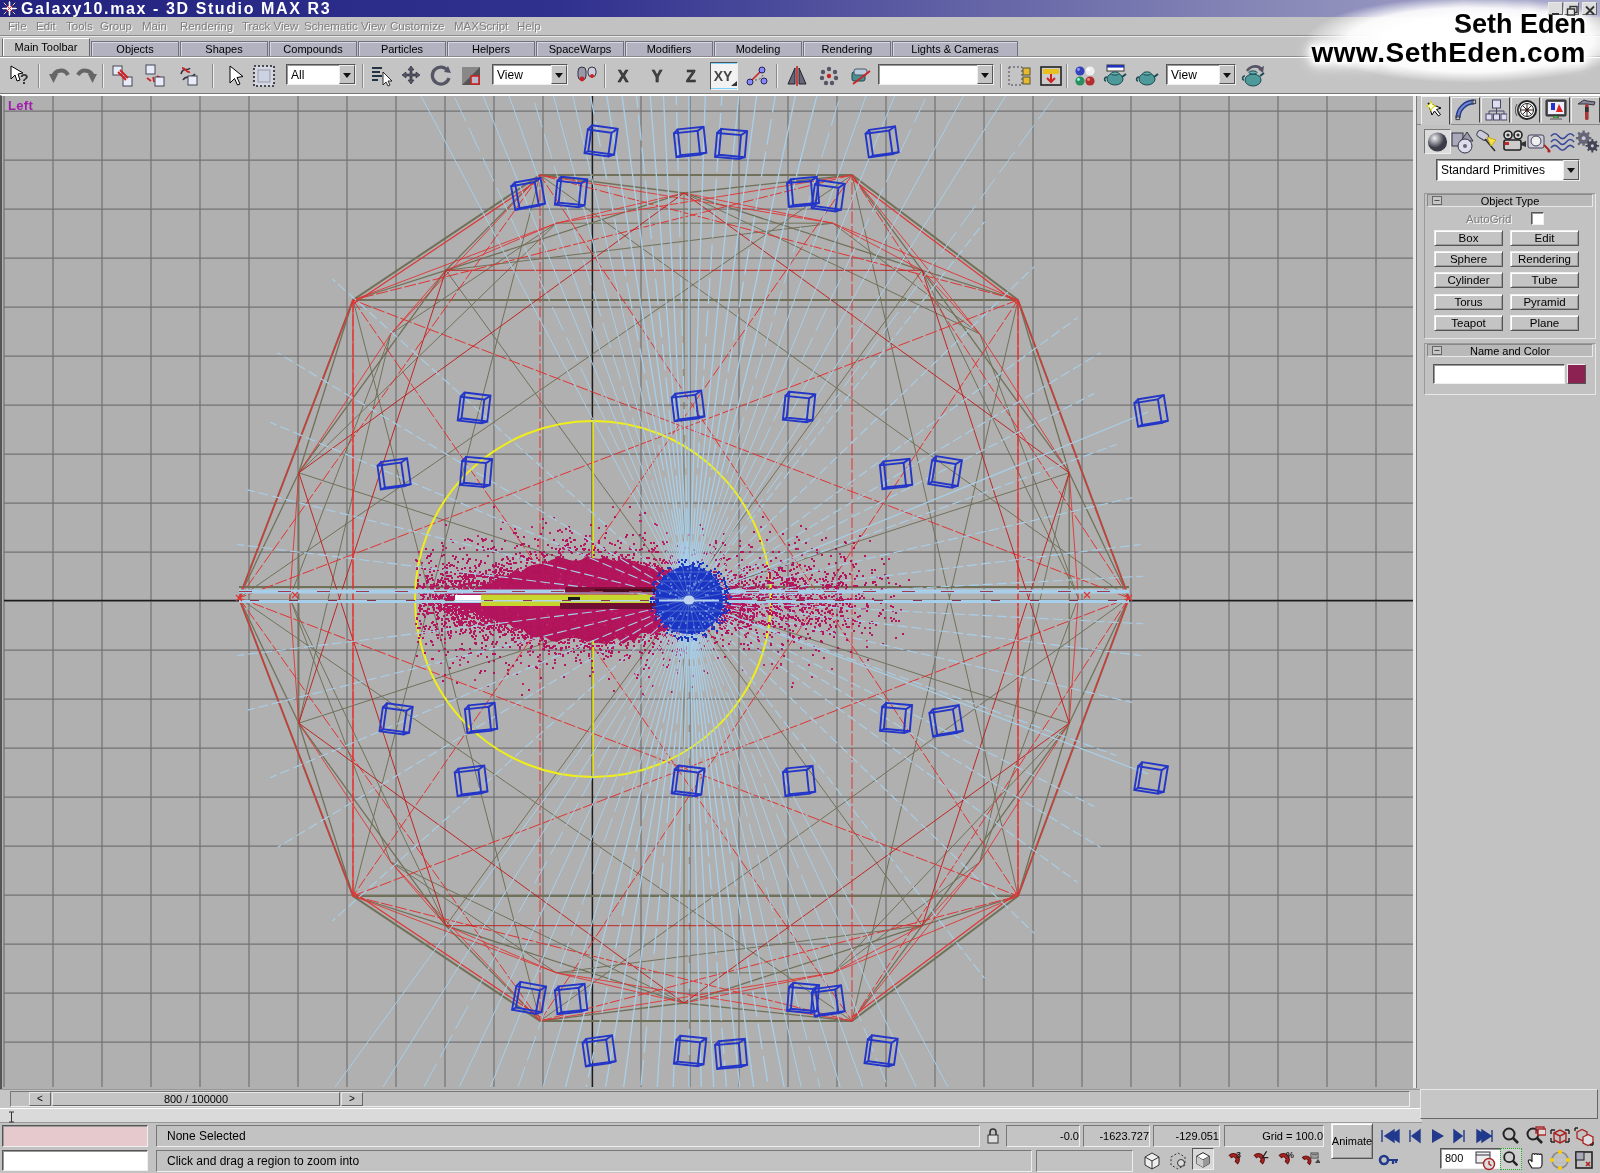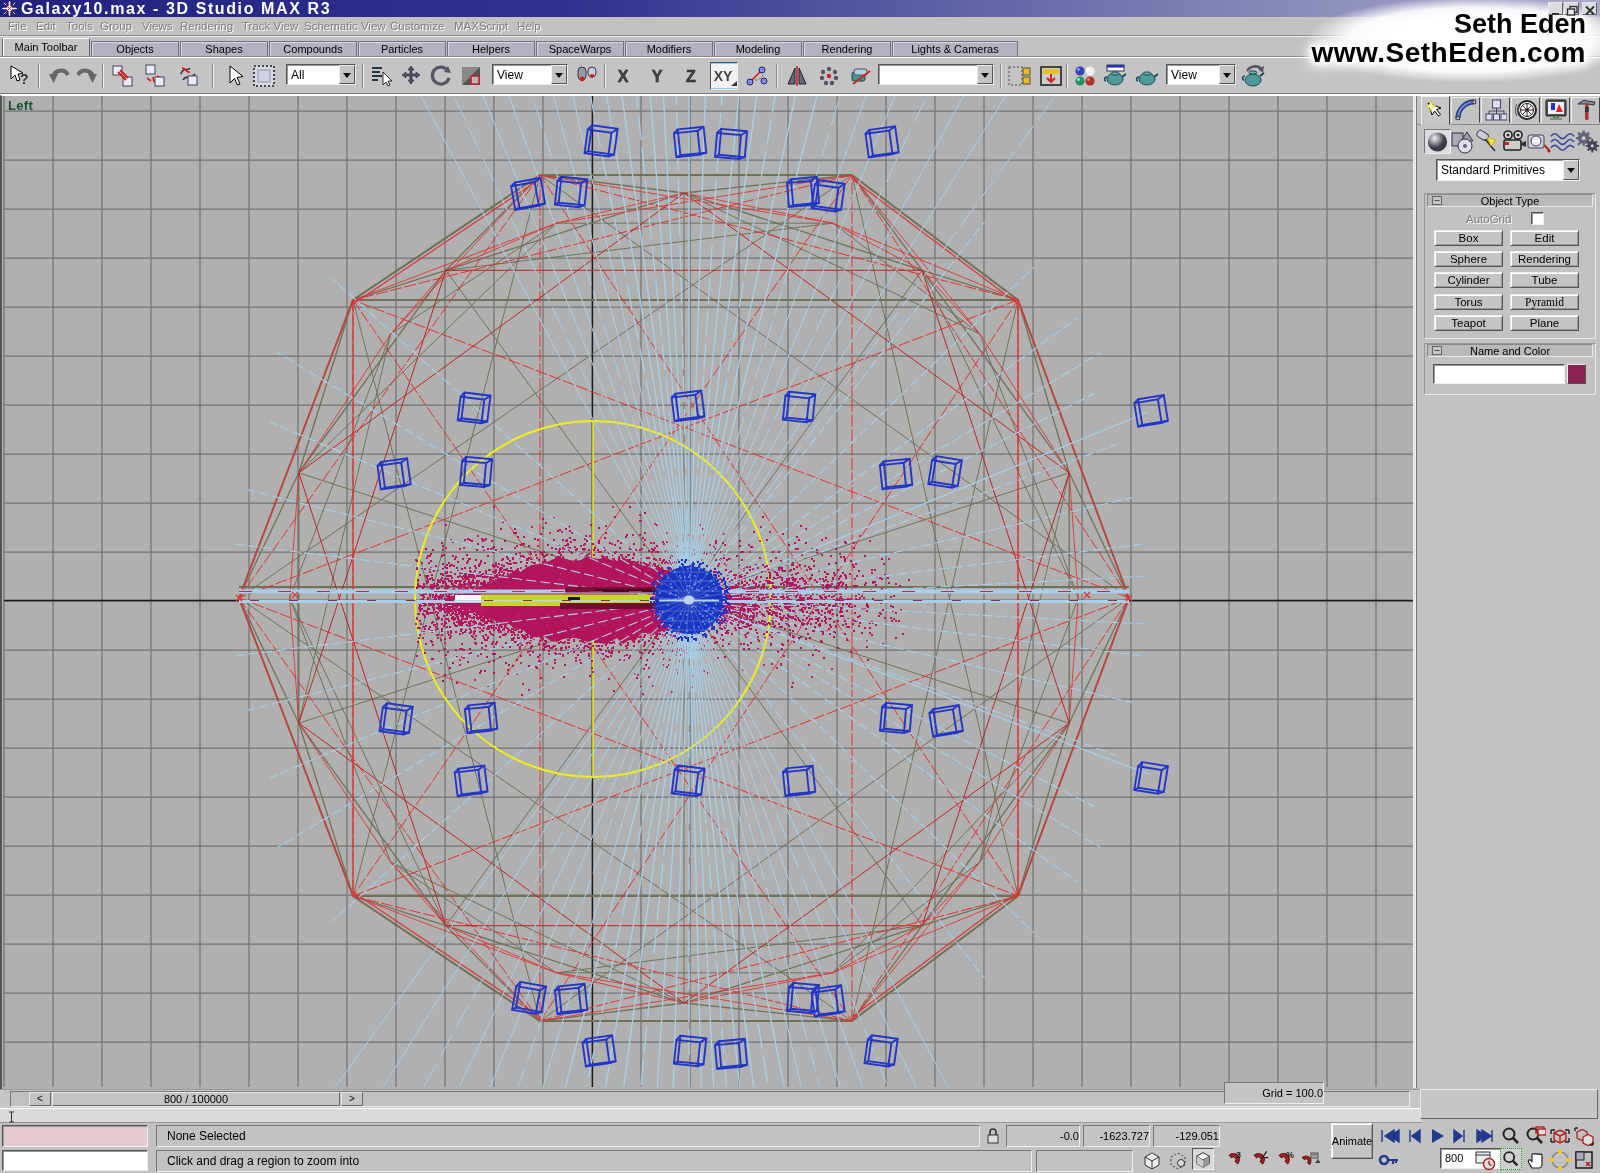--- a/index.html
+++ b/index.html
@@ -39,21 +39,21 @@
       <rect x="2.5" y="5" width="7" height="6" fill="#e8e8e8" stroke="#333" stroke-width="1.4"></rect>
     </svg></div>
 <div class="abs raised2" style="left:1582px;top:2px;width:15px;height:13px;background:#dcdcdc;z-index:9;"><svg width="14" height="13" viewBox="0 0 14 13">
       <path d="M3 2.5l8 8M11 2.5l-8 8" stroke="#333" stroke-width="1.8"></path>
     </svg></div>
 <div class="abs" style="left:0;top:17px;width:1600px;height:20px;background:#c2c2c2;border-bottom:1px solid #e9e9e9;box-shadow:0 -1px 0 #8a8a8a inset;"></div>
 <div class="abs mi" style="left:8px;top:20px;">File</div>
 <div class="abs mi" style="left:36px;top:20px;">Edit</div>
 <div class="abs mi" style="left:66px;top:20px;">Tools</div>
 <div class="abs mi" style="left:100px;top:20px;">Group</div>
-<div class="abs mi" style="left:142px;top:20px;">Views</div>
+<div class="abs mi" style="left:142px;top:20px;">Main</div>
 <div class="abs mi" style="left:180px;top:20px;">Rendering</div>
 <div class="abs mi" style="left:242px;top:20px;">Track View</div>
 <div class="abs mi" style="left:304px;top:20px;">Schematic View</div>
 <div class="abs mi" style="left:390px;top:20px;">Customize</div>
 <div class="abs mi" style="left:454px;top:20px;">MAXScript</div>
 <div class="abs mi" style="left:517px;top:20px;">Help</div>
 <div class="abs" style="left:0;top:37px;width:1600px;height:20px;background:#c2c2c2;"></div>
 <div class="tab" style="left:2px;top:1px;height:18px;line-height:17px;width:88px;background:#c6c6c6;border-color:#fff #666;box-shadow:inset 1px 0 0 #fff;z-index:3;top:38px;position:absolute;">Main Toolbar</div>
 <div class="tab" style="left:91px;width:88px;top:41px;position:absolute;">Objects</div>
 <div class="tab" style="left:180px;width:88px;top:41px;position:absolute;">Shapes</div>
@@ -686,21 +686,21 @@
         <polygon points="718.9,1041.2 744.8,1038.9 747.1,1064.8 721.2,1067.1"></polygon>
         <polygon points="715.0,1045.1 738.9,1043.0 741.0,1066.9 717.1,1069.0"></polygon>
         <path d="M718.9 1041.2L715.0 1045.1 M744.8 1038.9L738.9 1043.0 M747.1 1064.8L741.0 1066.9 M721.2 1067.1L717.1 1069.0"></path>
       </g>
       <g stroke="#2336c8" stroke-width="1.9" fill="none">
         <polygon points="871.9,1035.3 897.7,1038.9 894.1,1064.7 868.3,1061.1"></polygon>
         <polygon points="867.8,1039.5 891.5,1042.8 888.2,1066.5 864.5,1063.2"></polygon>
         <path d="M871.9 1035.3L867.8 1039.5 M897.7 1038.9L891.5 1042.8 M894.1 1064.7L888.2 1066.5 M868.3 1061.1L864.5 1063.2"></path>
       </g>
     </svg></div>
-<div class="abs" style="left:8px;top:98px;font-size:13px;color:#14532d;font-weight:bold;letter-spacing:0.3px;">Left</div>
+<div class="abs" style="left:8px;top:98px;font-size:13px;color:#a21caf;font-weight:bold;letter-spacing:0.3px;">Left</div>
 <div class="abs" style="left:1413px;top:96px;width:4px;height:992px;background:#e9e9e9;border-right:1px solid #777;"></div>
 <div class="abs" style="left:1417px;top:95px;width:183px;height:1026px;background:#c2c2c2;border-top:1px solid #fff;"></div>
 <div class="ptab" style="left:1421px;top:96px;width:29px;height:29px;border-bottom:1px solid transparent;background:#c6c6c6;z-index:2;">
     <svg width="22" height="24" viewBox="0 0 22 24">
       <path d="M3 4l4 12 2.5-4 4 5 2-1.5-4-5 4.5-1.5z" fill="#fff" stroke="#000"></path>
       <path d="M6 2l1.5 3.5L11 7l-3.5 1.5L6 12 4.5 8.5 1 7l3.5-1.5z" fill="#ffffcc" stroke="#cc0" stroke-width="0.8"></path>
     </svg>
   </div>
 <div class="ptab" style="left:1451px;top:97px;width:29px;height:26px;top:97px;height:26px;">
     <svg width="22" height="24" viewBox="0 0 22 24">
@@ -821,21 +821,21 @@
 <div class="abs" style="left:1432px;top:196px;width:10px;height:9px;border:1px solid #666;background:#c6c6c6;font-size:9px;line-height:7px;text-align:center;color:#000;">–</div>
 <div class="abs" style="left:1466px;top:213px;font-size:11.5px;color:#7e7e7e;text-shadow:1px 1px 0 #fff;">AutoGrid</div>
 <div class="abs sunken2" style="left:1531px;top:212px;width:13px;height:13px;background:#fff;"></div>
 <div class="pbtn" style="left:1434px;top:230px;">Box</div>
 <div class="pbtn" style="left:1510px;top:230px;">Edit</div>
 <div class="pbtn" style="left:1434px;top:251.2px;">Sphere</div>
 <div class="pbtn" style="left:1510px;top:251.2px;">Rendering</div>
 <div class="pbtn" style="left:1434px;top:272.4px;">Cylinder</div>
 <div class="pbtn" style="left:1510px;top:272.4px;">Tube</div>
 <div class="pbtn" style="left:1434px;top:293.59999999999997px;">Torus</div>
-<div class="pbtn" style="left:1510px;top:293.59999999999997px;font-family:Liberation Serif, serif;">Pyramid</div>
+<div class="pbtn" style="left:1510px;top:293.59999999999997px;">Pyramid</div>
 <div class="pbtn" style="left:1434px;top:314.79999999999995px;">Teapot</div>
 <div class="pbtn" style="left:1510px;top:314.79999999999995px;">Plane</div>
 <div class="abs" style="left:1424px;top:343px;width:172px;height:52px;border:1px solid;border-color:#999 #e8e8e8 #e8e8e8 #999;"></div>
 <div class="rollhead" style="left:1427px;top:344px;width:166px;">Name and Color</div>
 <div class="abs" style="left:1432px;top:346px;width:10px;height:9px;border:1px solid #666;background:#c6c6c6;font-size:9px;line-height:7px;text-align:center;color:#000;">–</div>
 <div class="abs sunken2" style="left:1433px;top:364px;width:132px;height:20px;background:#fff;"></div>
 <div class="abs" style="left:1567px;top:364px;width:19px;height:20px;background:#8c2252;border:1px solid;border-color:#eee #555 #555 #eee;"></div>
 <div class="abs" style="left:0;top:1089px;width:1422px;height:19px;background:#c6c6c6;border-top:1px solid #999;"></div>
 <div class="abs sunken" style="left:10px;top:1091px;width:1400px;height:16px;background:#c0c0c0;"></div>
 <div class="abs raised2 btn" style="left:29px;top:1092px;width:22px;height:14px;font-size:10px;line-height:12px;">&lt;</div>
@@ -851,21 +851,21 @@
 <div class="abs sunken" style="left:156px;top:1125px;width:824px;height:22px;font-size:12px;line-height:20px;padding-left:10px;color:#000;">None Selected</div>
 <div class="abs sunken" style="left:156px;top:1150px;width:876px;height:22px;font-size:12px;line-height:20px;padding-left:10px;color:#000;">Click and drag a region to zoom into</div>
 <div class="abs sunken" style="left:1036px;top:1150px;width:97px;height:22px;"></div>
 <div class="abs" style="left:986px;top:1127px;width:14px;height:18px;"><svg width="14" height="18" viewBox="0 0 14 18">
       <rect x="2" y="8" width="10" height="8" fill="#ddd" stroke="#333"></rect>
       <path d="M4 8V5a3 3 0 0 1 6 0v3" fill="none" stroke="#333" stroke-width="1.6"></path>
     </svg></div>
 <div class="fld" style="left:1006px;top:1125px;width:74px;height:22px;">-0.0</div>
 <div class="fld" style="left:1083px;top:1125px;width:67px;height:22px;">-1623.727</div>
 <div class="fld" style="left:1153px;top:1125px;width:67px;height:22px;">-129.051</div>
-<div class="fld" style="left:1224px;top:1082px;width:100px;height:22px;">Grid = 100.0</div>
+<div class="fld" style="left:1224px;top:1125px;width:100px;height:22px;">Grid = 100.0</div>
 <div class="abs" style="left:1141px;top:1149px;width:22px;height:22px;display:flex;align-items:center;justify-content:center;">
     <svg width="22" height="22" viewBox="0 0 22 22">
       <path d="M4 8l7-4 7 4v8l-7 4-7-4z" fill="#eee" stroke="#333"></path>
       <path d="M4 8l7 4 7-4M11 12v8" fill="none" stroke="#333"></path>
     </svg>
   </div>
 <div class="abs" style="left:1167px;top:1149px;width:22px;height:22px;display:flex;align-items:center;justify-content:center;">
     <svg width="22" height="22" viewBox="0 0 22 22">
       <path d="M4 8l7-4 7 4v8l-7 4-7-4z" fill="none" stroke="#333" stroke-dasharray="2 2"></path>
       <circle cx="14" cy="14" r="3.5" fill="#ddd" stroke="#333"></circle>

